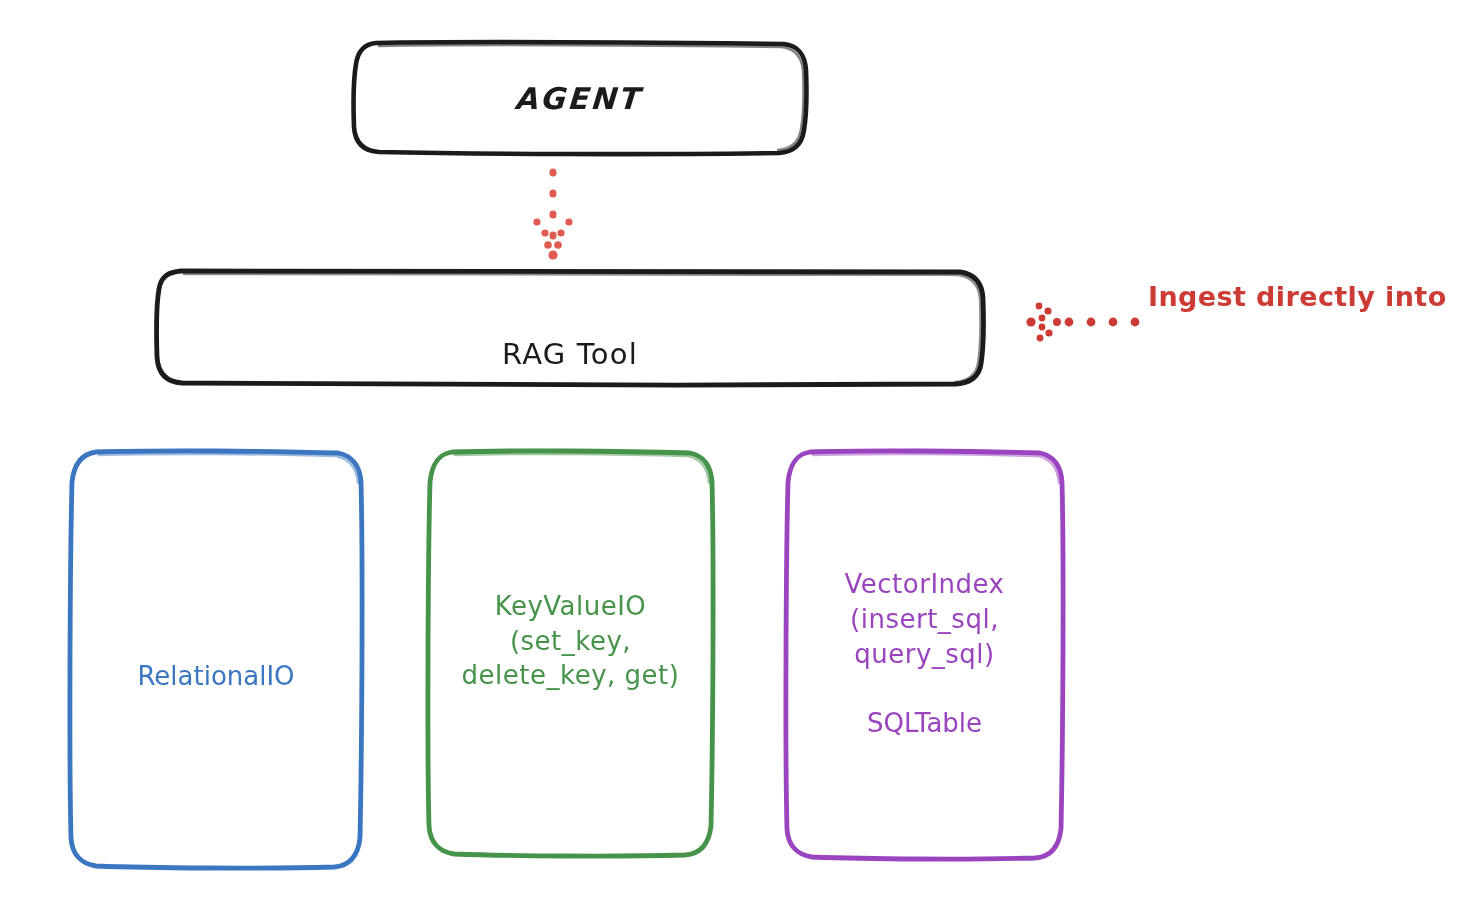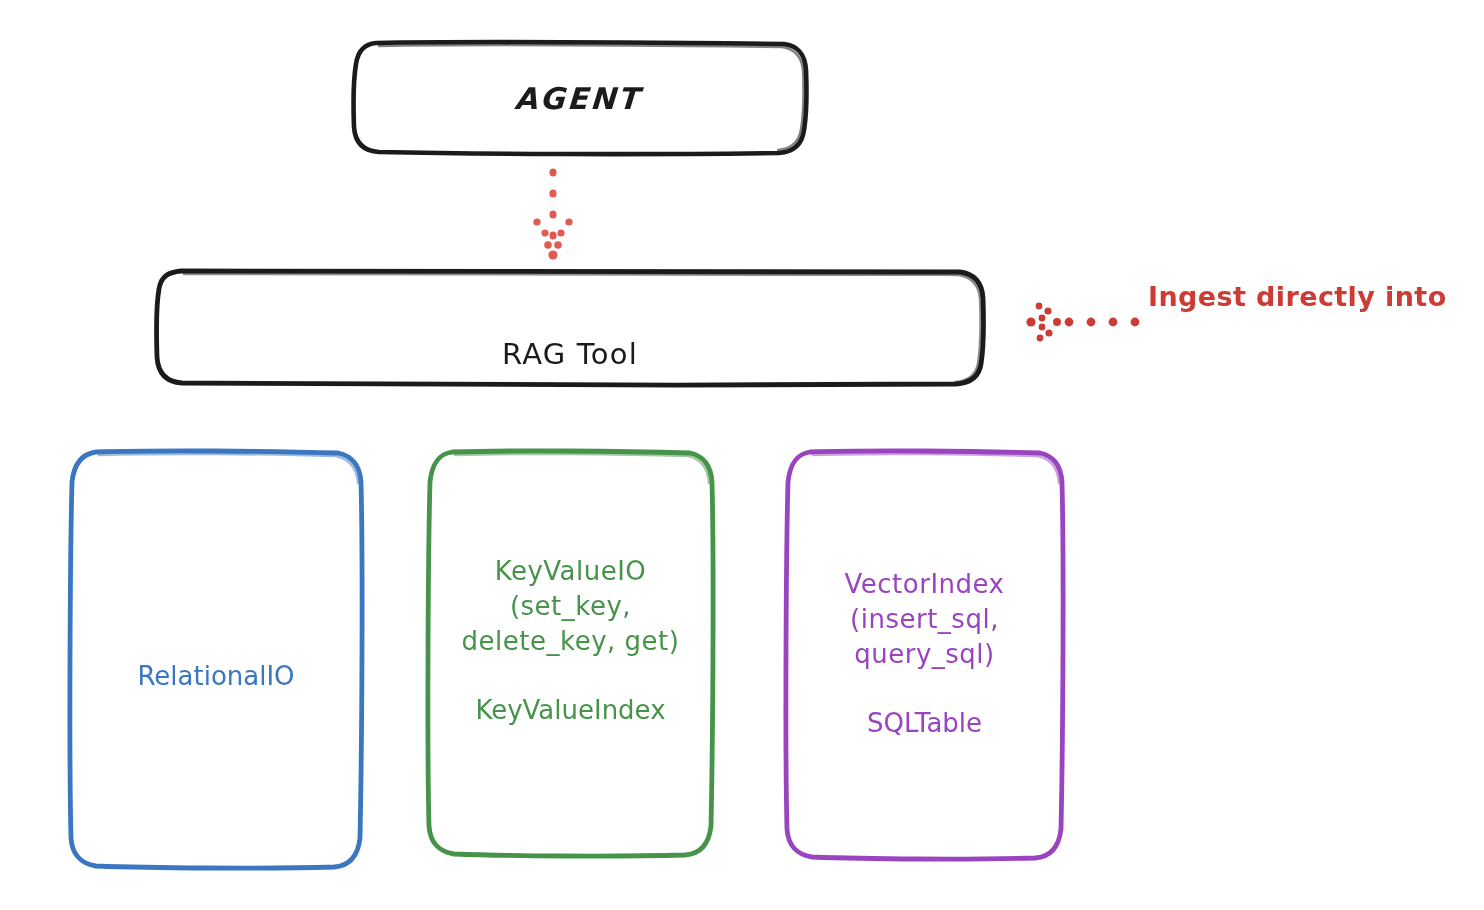--- a/index.html
+++ b/index.html
@@ -237,21 +237,20 @@
 </div>
 
 <div class="node provider" id="vector-node">
   <div class="node-sub">RelationalIO</div>
 </div>
 
 <div class="node provider" id="keyvalue-node">
   <div class="node-label">KeyValueIO
 (set_key,
 delete_key, get)</div>
-  <div class="node-sub">KeyValueIndex</div>
 </div>
 
 <div class="node provider" id="relational-node">
   <div class="node-label">VectorIndex
 (insert_sql,
 query_sql)</div>
   <div class="node-sub">SQLTable</div>
 </div>
 
 <div id="annotation">

